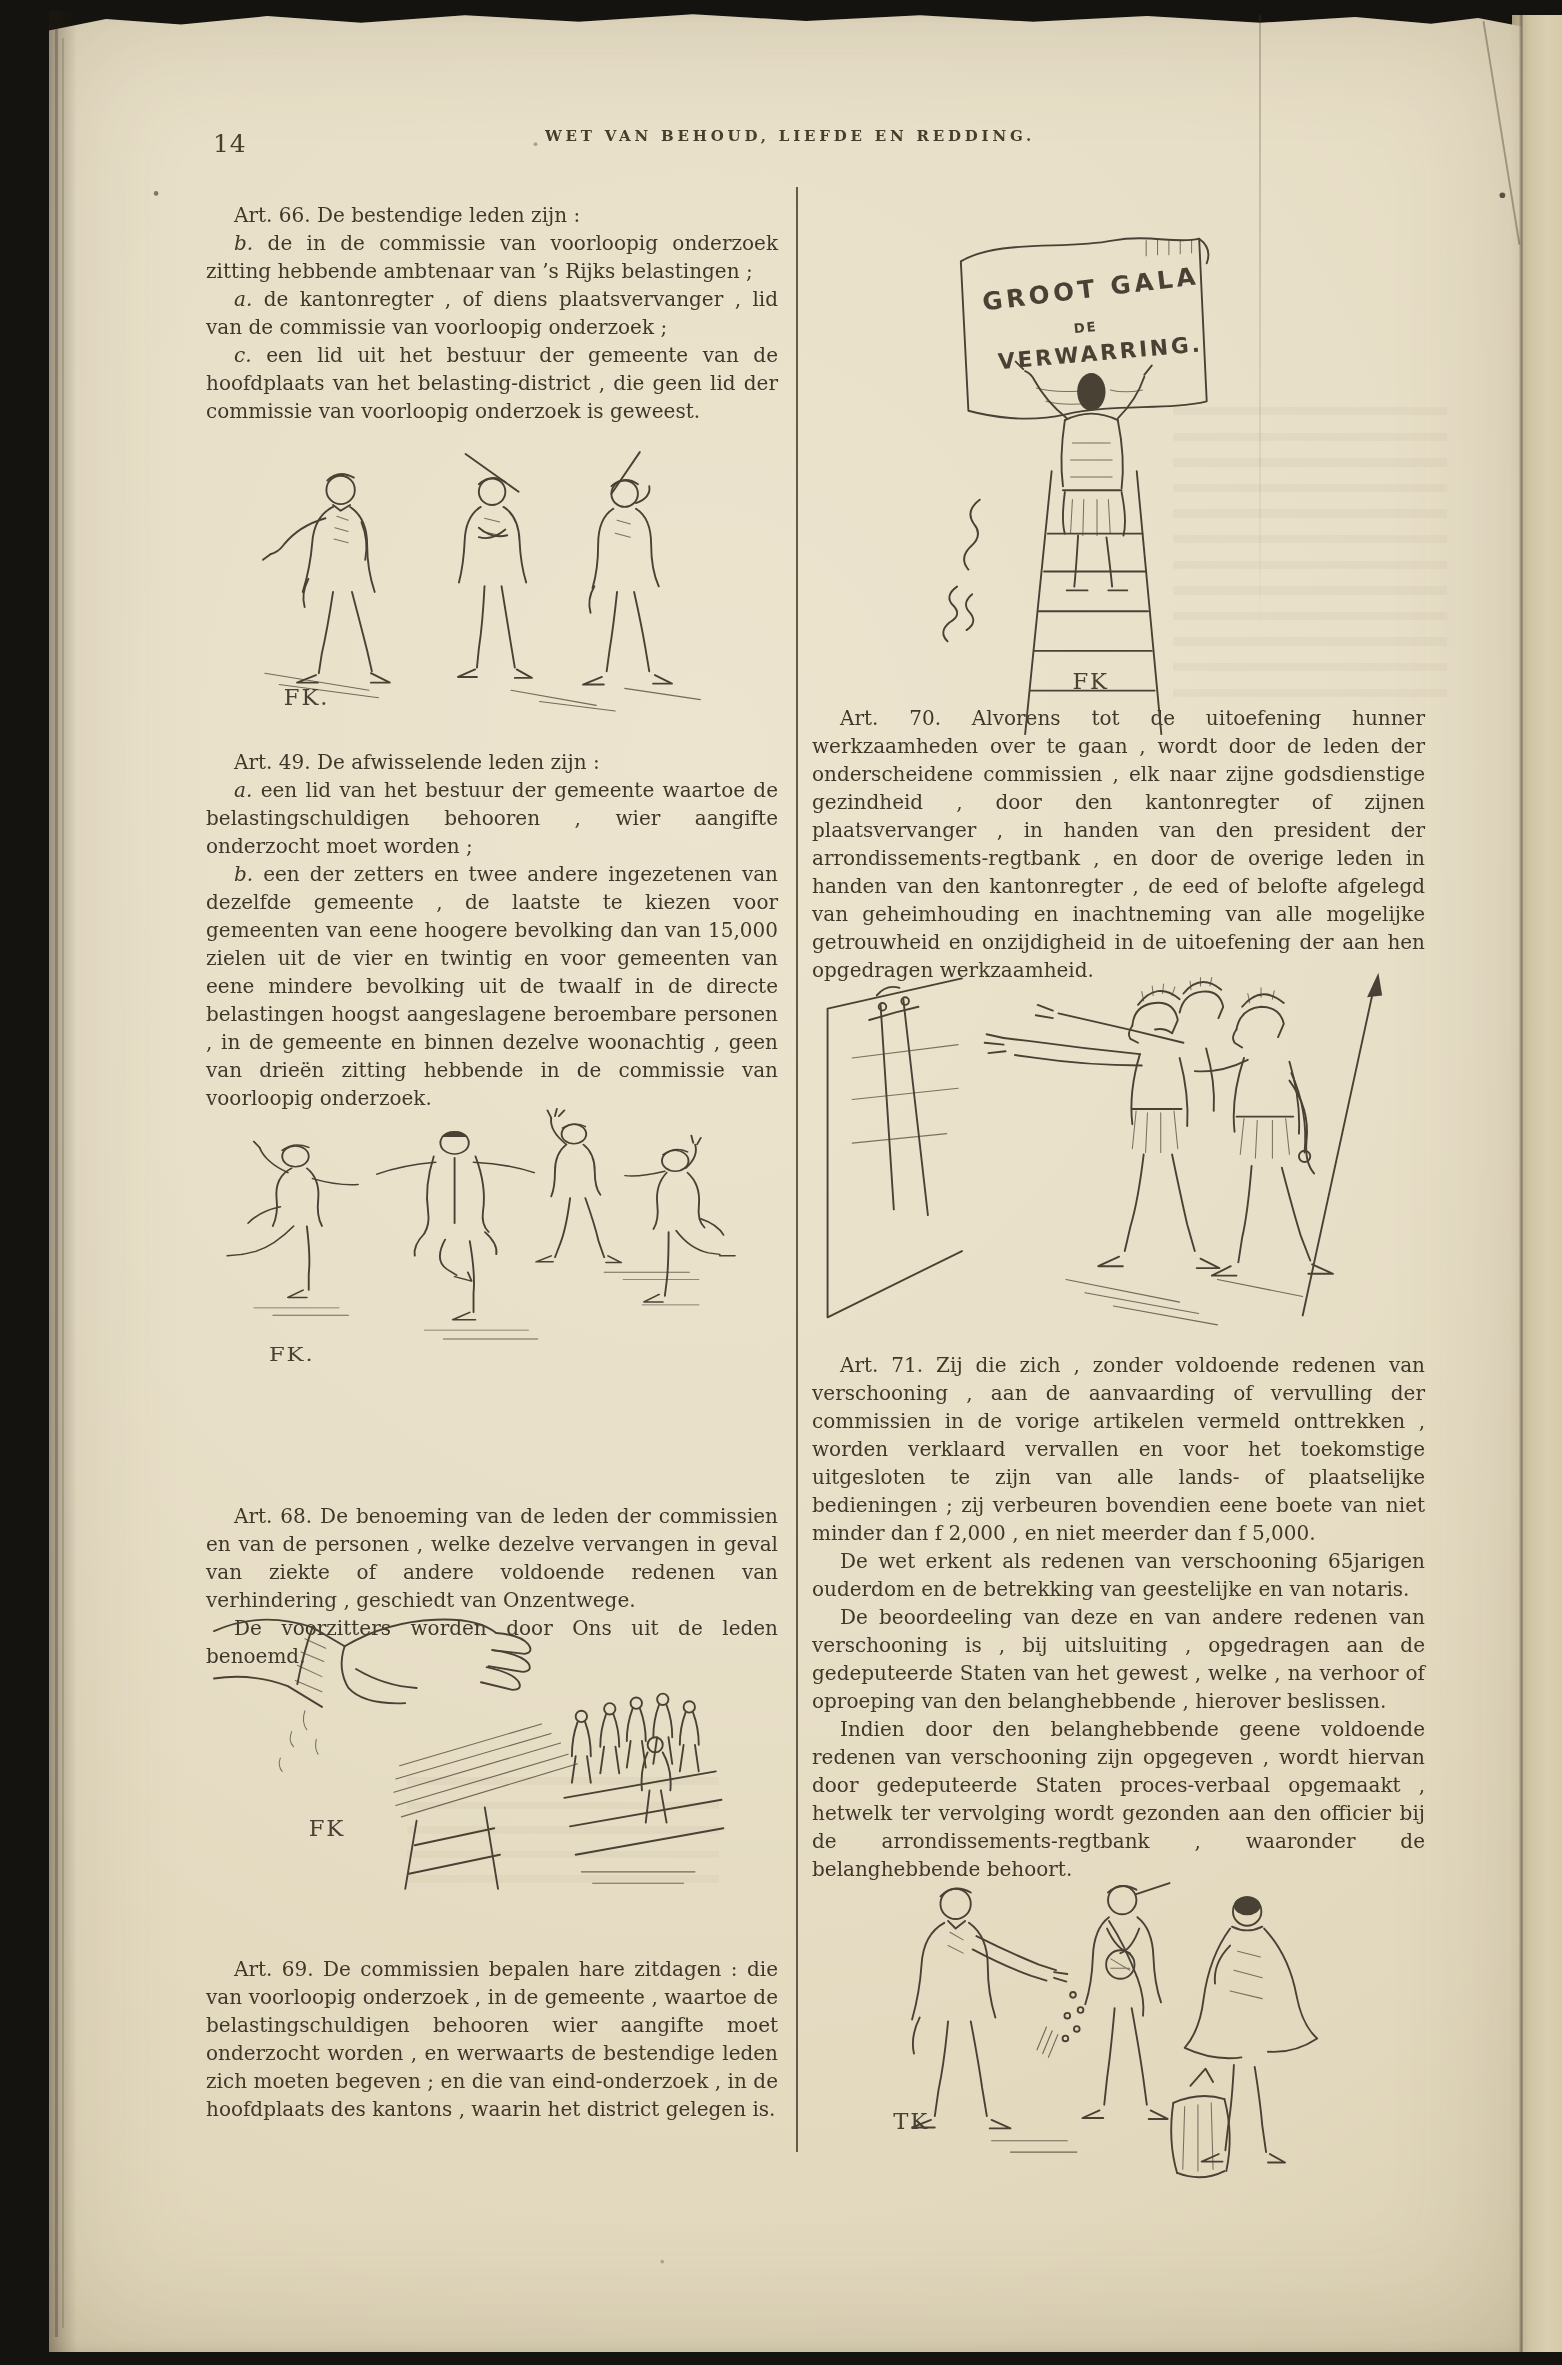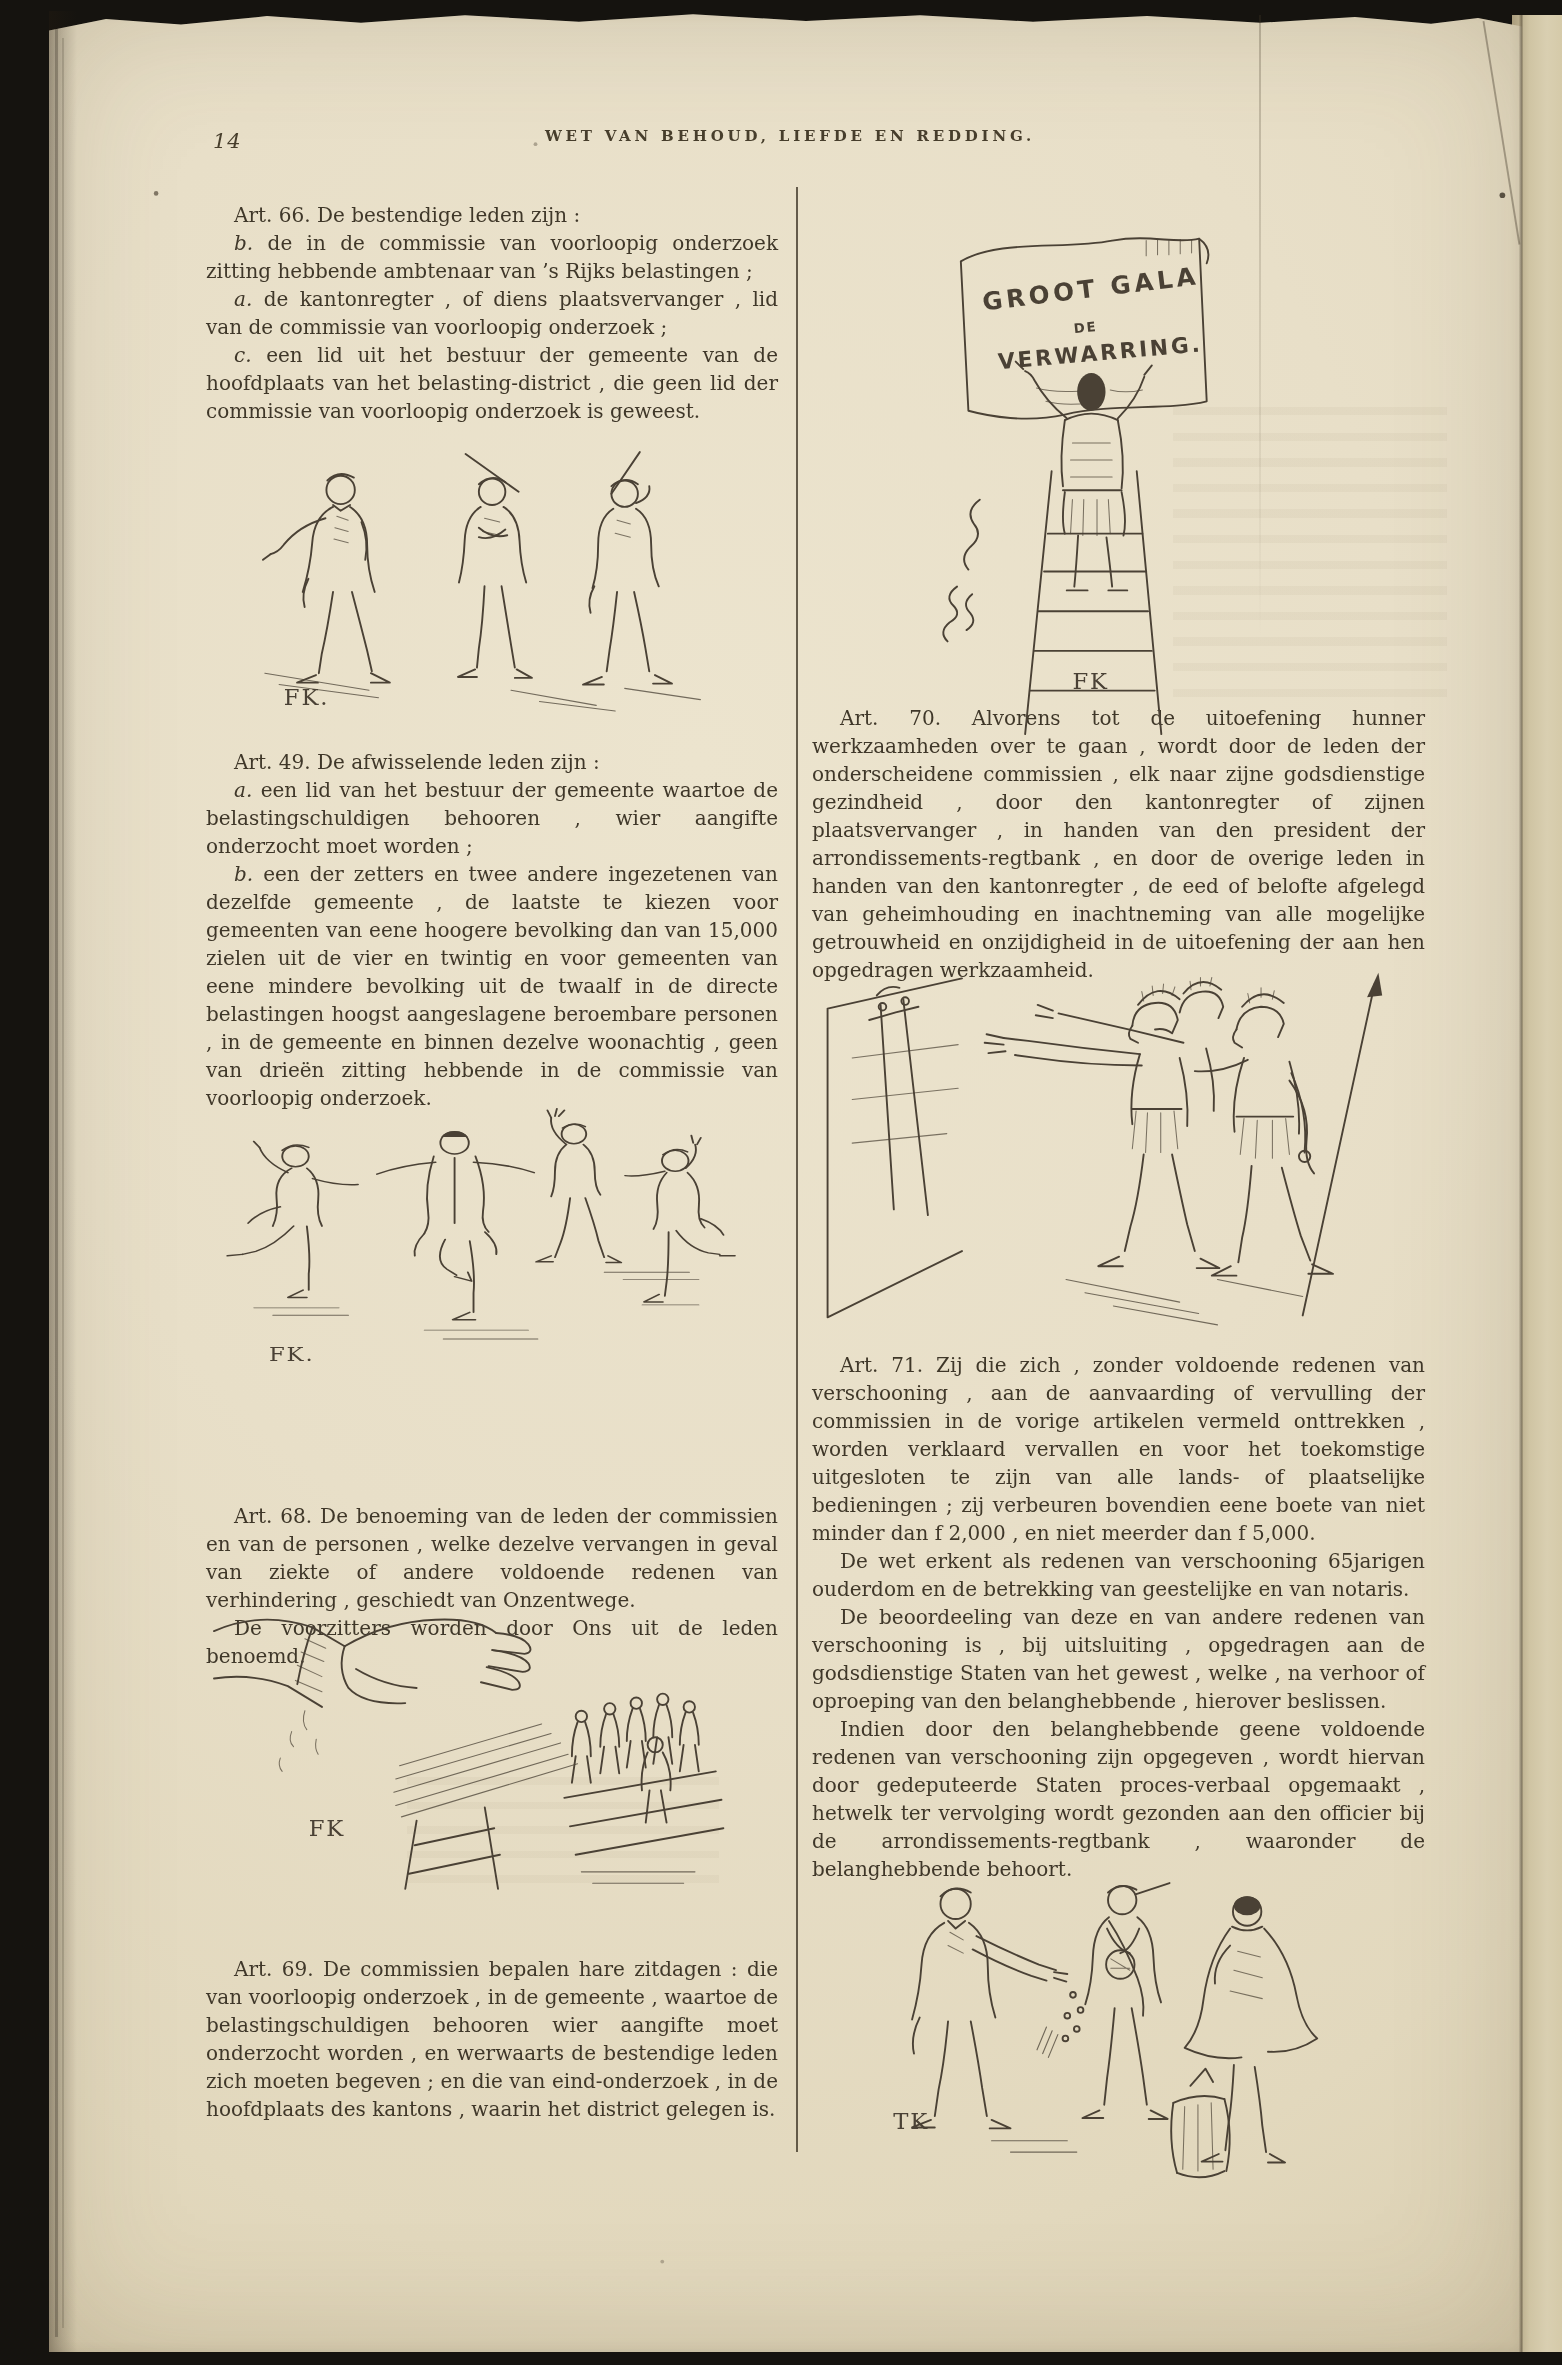--- a/index.html
+++ b/index.html
@@ -16,21 +16,21 @@
           1382px 12.3px,1429px 6.6px,1473px 15px,1473px 2341px,0px 2341px);}
   .edge-shade{position:absolute;left:49px;top:11.4px;width:28px;height:2341px;
         background:linear-gradient(90deg,rgba(40,30,18,.32),rgba(40,30,18,0));}
   .edge-line{position:absolute;background:rgba(30,24,14,.26);}
   .fold-a{position:absolute;left:1259px;top:15px;width:1.9px;height:625px;
         background:linear-gradient(180deg,rgba(70,60,42,.28),rgba(70,60,42,0));}
   .crease-r{position:absolute;left:1519px;top:15px;width:3.8px;height:2337px;
         background:linear-gradient(90deg,rgba(50,40,24,.05),rgba(50,40,24,.45) 60%,rgba(50,40,24,.15));}
   .ghost{position:absolute;pointer-events:none;}
   
-  .pagenum{position:absolute;left:213px;top:129px;font-size:21px;letter-spacing:0.9px;color:#473e2c;font-style:italic;}
+  .pagenum{position:absolute;left:213px;top:129px;font-size:25px;letter-spacing:0.9px;color:#473e2c;}
   .header{position:absolute;left:454px;top:127px;width:672px;text-align:center;
         font-size:15px;font-weight:bold;letter-spacing:3.8px;color:#473e2c;}
   .divider{position:absolute;left:796px;top:187px;width:1.9px;height:1965px;background:rgba(66,57,42,.8);}
   .art{position:absolute;font-size:20px;line-height:28px;text-align:justify;color:#3f3729;}
   .art p{margin:0;text-indent:28px;}
   .marker{font-style:italic;}
   
   .illus{position:absolute;margin:0;}
   .illus svg{width:100%;height:100%;display:block;overflow:visible;}
   .ink path,.ink circle,.ink line,.ink ellipse{stroke:#4a4135;fill:none;stroke-width:2;
@@ -93,21 +93,21 @@
     <p>Art. 69. De commissien bepalen hare zitdagen : die van voorloopig onderzoek , in de gemeente , waartoe de belastingschuldigen behooren wier aangifte moet onderzocht worden , en werwaarts de bestendige leden zich moeten begeven ; en die van eind-onderzoek , in de hoofdplaats des kantons , waarin het district gelegen is.</p>
   </section>
 
   <section class="art" style="left:812px;top:704px;width:613px;">
     <p>Art. 70. Alvorens tot de uitoefening hunner werkzaamheden over te gaan , wordt door de leden der onderscheidene commissien , elk naar zijne godsdienstige gezindheid , door den kantonregter of zijnen plaatsvervanger , in handen van den president der arrondissements-regtbank , en door de overige leden in handen van den kantonregter , de eed of belofte afgelegd van geheimhouding en inachtneming van alle mogelijke getrouwheid en onzijdigheid in de uitoefening der aan hen opgedragen werkzaamheid.</p>
   </section>
 
   <section class="art" style="left:812px;top:1351px;width:613px;">
     <p>Art. 71. Zij die zich , zonder voldoende redenen van verschooning , aan de aanvaarding of vervulling der commissien in de vorige artikelen vermeld onttrekken , worden verklaard vervallen en voor het toekomstige uitgesloten te zijn van alle lands- of plaatselijke bedieningen ; zij verbeuren bovendien eene boete van niet minder dan f 2,000 , en niet meerder dan f 5,000.</p>
     <p>De wet erkent als redenen van verschooning 65jarigen ouderdom en de betrekking van geestelijke en van notaris.</p>
-    <p>De beoordeeling van deze en van andere redenen van verschooning is , bij uitsluiting , opgedragen aan de godsdienstige Staten van het gewest , welke , na verhoor of oproeping van den belanghebbende , hierover beslissen.</p>
+    <p>De beoordeeling van deze en van andere redenen van verschooning is , bij uitsluiting , opgedragen aan de gedeputeerde Staten van het gewest , welke , na verhoor of oproeping van den belanghebbende , hierover beslissen.</p>
     <p>Indien door den belanghebbende geene voldoende redenen van verschooning zijn opgegeven , wordt hiervan door gedeputeerde Staten proces-verbaal opgemaakt , hetwelk ter vervolging wordt gezonden aan den officier bij de arrondissements-regtbank , waaronder de belanghebbende behoort.</p>
   </section>
 
   <figure class="illus" style="left:227px;top:437px;width:516px;height:291px;">
     <svg viewBox="0 0 545 308" preserveAspectRatio="none" class="ink">
       <path class="hatch" d="M40,250 L150,268 M55,262 L160,276 M300,268 L390,284 M330,280 L410,290 M420,266 L500,278"></path>
       <circle cx="120" cy="56" r="15"></circle>
         <path d="M106,46 q12,-12 28,-3"></path>
       <path d="M112,72 l8,6 l10,-6"></path>
       <path d="M112,74 q-20,10 -22,38 q-2,26 -10,52"></path>

